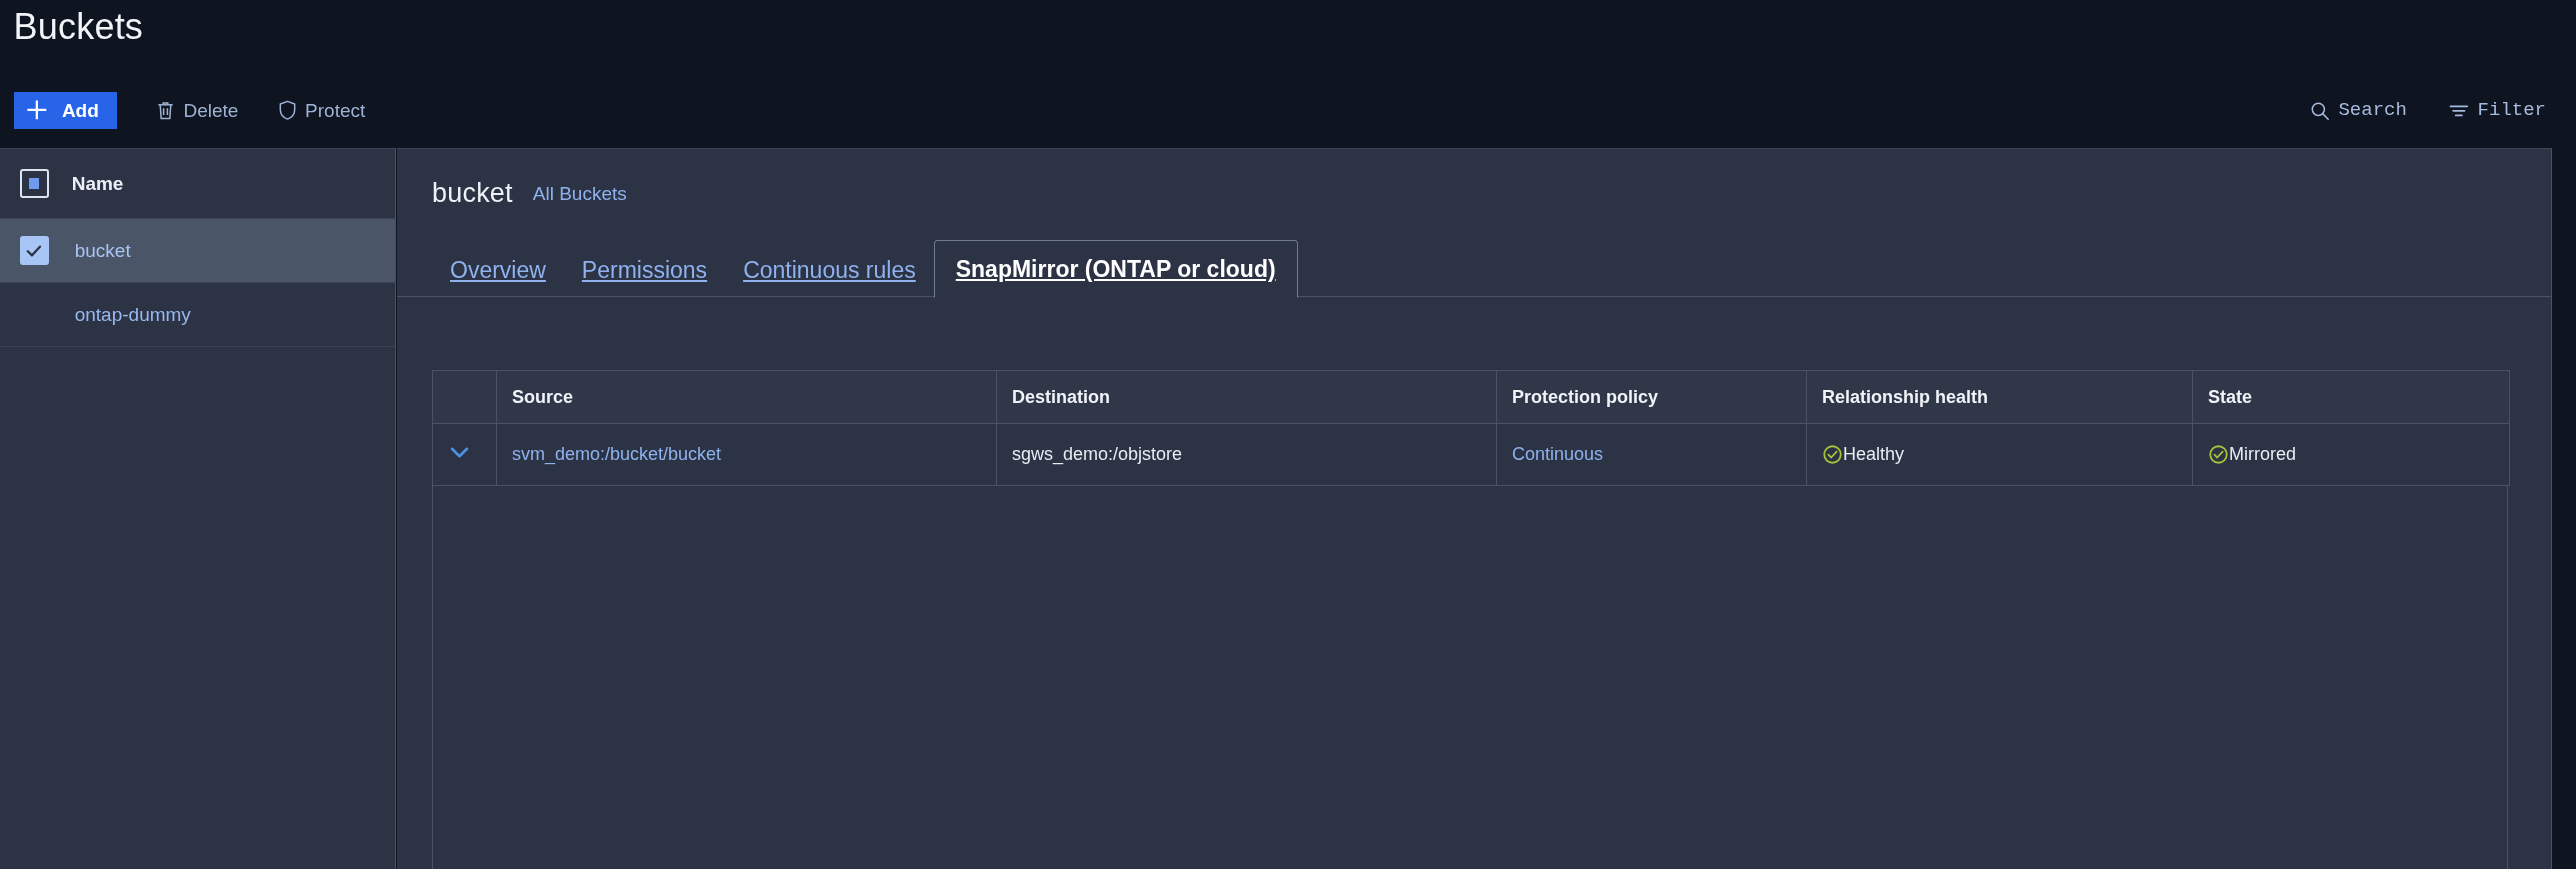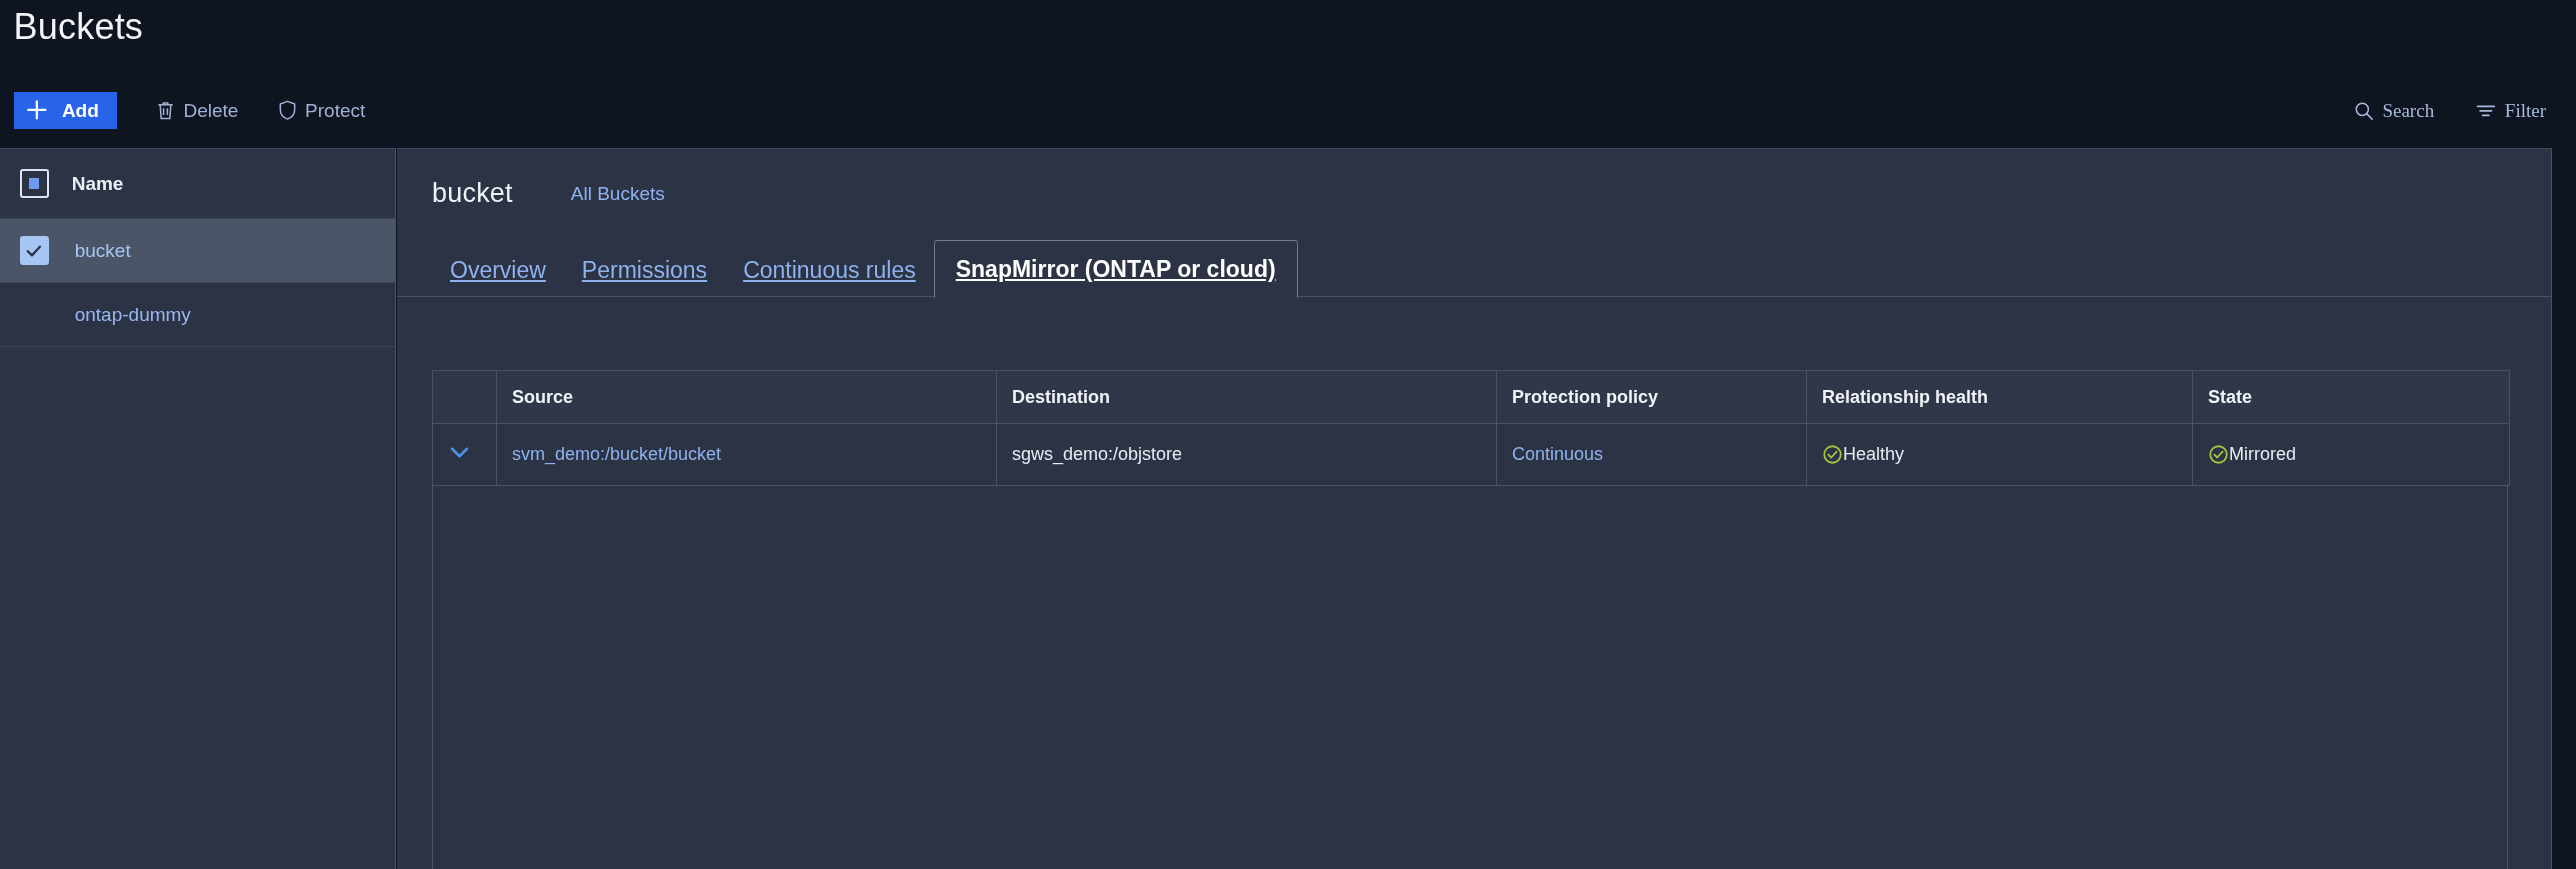--- a/index.html
+++ b/index.html
@@ -80,21 +80,21 @@
   .btn-ghost.first { margin-left: 19.7px; }
 
   .btn-link {
     display: flex;
     align-items: center;
     gap: 9px;
     background: transparent;
     border: none;
     color: #a6bbdd;
     font-size: 19px;
-    font-family: Liberation Serif, serif;
+    font-family: Liberation Mono, monospace;
     padding: 4.5px 3px;
     cursor: pointer;
     line-height: 1;
   }
 
   .ic { display: inline-flex; align-items: center; justify-content: center; flex: none; }
 
   
   .sidebar {
     position: absolute;
@@ -178,21 +178,21 @@
     align-items: center;
     padding-left: 35px;
   }
   .panel-title {
     font-size: 27px;
     color: #eef1f6;
     font-weight: 400;
     letter-spacing: 0.2px;
   }
   .panel-breadcrumb {
-    margin-left: 58px;
+    margin-left: 20px;
     font-size: 19px;
     color: #8fb2ee;
     cursor: pointer;
   }
   .panel-actions {
     margin-left: auto;
     display: flex;
     align-items: center;
     gap: 30px;
     padding-right: 91px;

